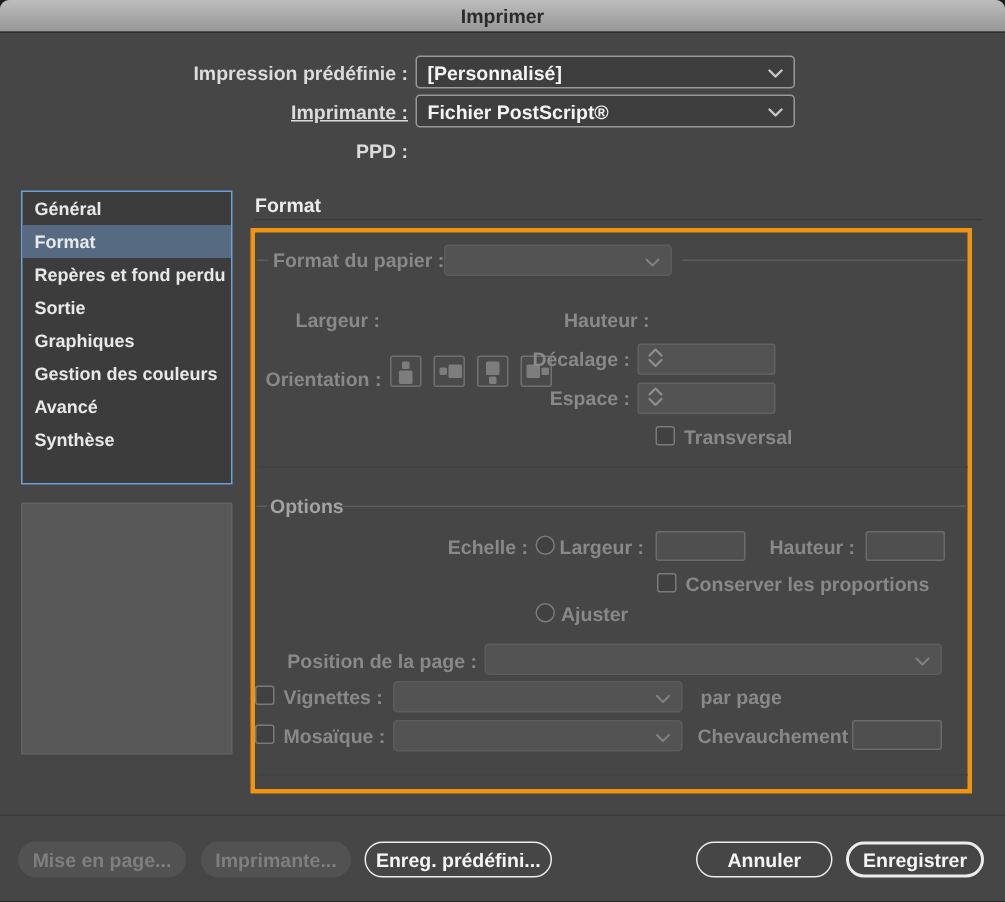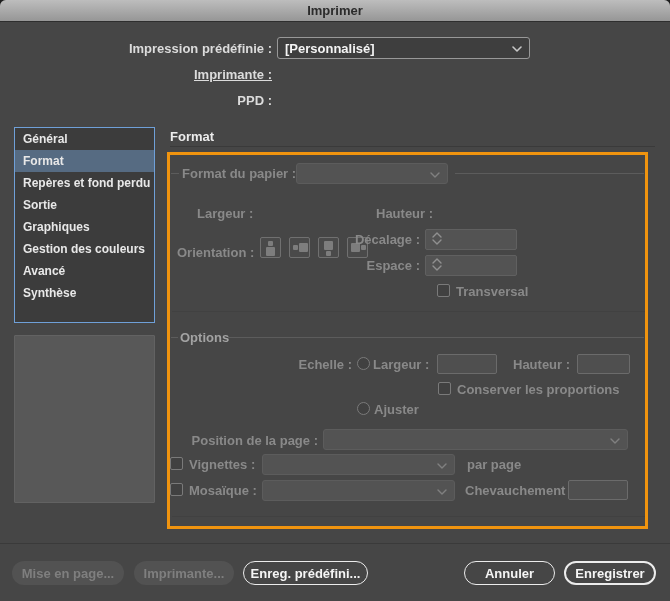--- a/index.html
+++ b/index.html
@@ -118,20 +118,26 @@
 
   <div class="abs lbl ralign" style="left:40px;top:41px;width:232px;">Impression prédéfinie :</div>
   <div class="select" style="left:277px;top:37px;width:253px;">
     <span>[Personnalisé]</span>
     <svg class="chev" width="10" height="6">
         <use href="#chev-down"></use>
       </svg>
   </div>
 
   <div class="abs lbl ralign" style="left:40px;top:67px;width:232px;text-decoration:underline;">Imprimante :</div>
+  <div class="select" style="left:277px;top:63px;width:253px;">
+    <span>Fichier PostScript®</span>
+    <svg class="chev" width="10" height="6">
+        <use href="#chev-down"></use>
+      </svg>
+  </div>
 
   <div class="abs lbl ralign" style="left:40px;top:93px;width:232px;">PPD :</div>
 
   <div class="list" style="border-color: rgb(111, 160, 216);">
     <div class="list-item">Général</div>
     <div class="list-item selected" style="background: rgb(86, 107, 130);">Format</div>
     <div class="list-item">Repères et fond perdu</div>
     <div class="list-item">Sortie</div>
     <div class="list-item">Graphiques</div>
     <div class="list-item">Gestion des couleurs</div>

